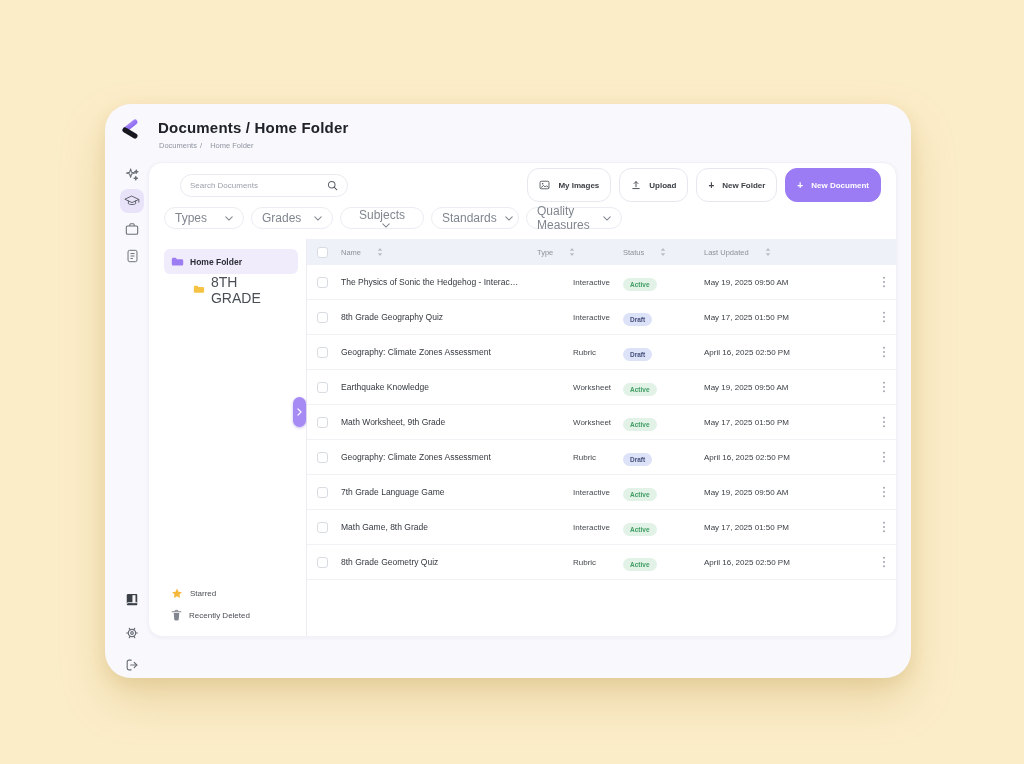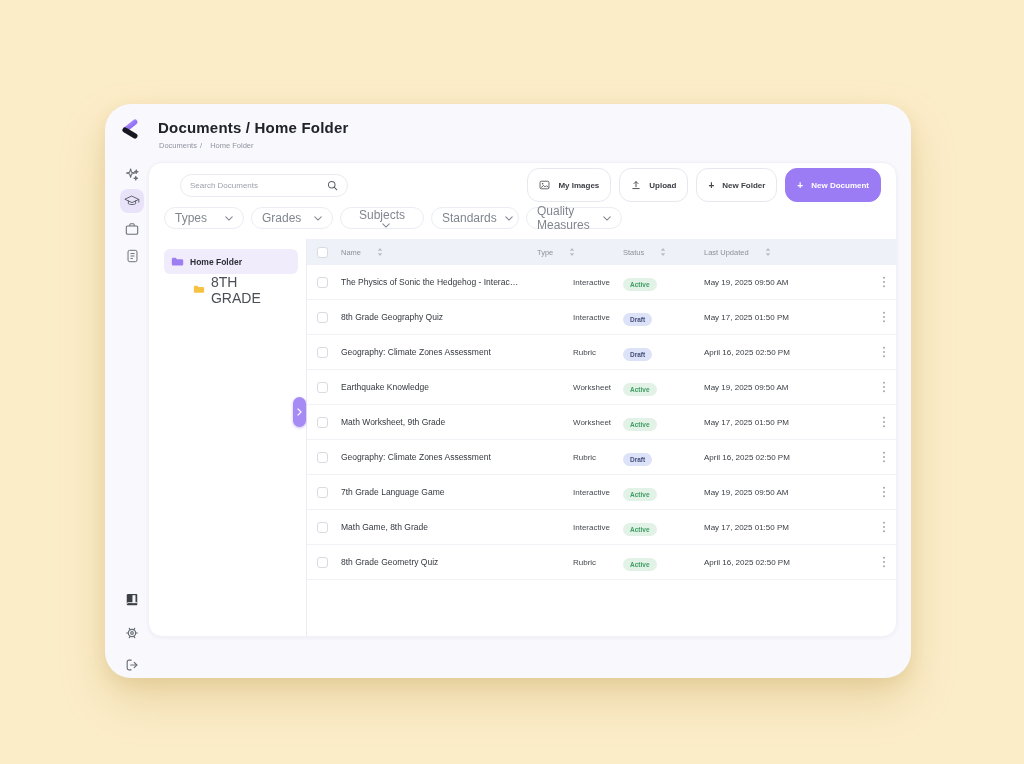--- a/index.html
+++ b/index.html
@@ -310,20 +310,36 @@
             <span>Home Folder</span>
           </div>
           <div class="f-item f-sub">
             <svg viewBox="0 0 18 14" width="12" height="9">
                 <path d="M1 3 c0-1.1.9-2 2-2 h3.6 l1.6 2 H15 c1.1 0 2 .9 2 2 v5 c0 1.1-.9 2-2 2 H3 c-1.1 0-2-.9-2-2 Z" fill="#f6c244"></path>
               </svg>
             <span>8TH GRADE</span>
           </div>
         </div>
 
+        <div class="f-bottom">
+          <div class="f-util">
+            <svg viewBox="0 0 16 15" width="12" height="11">
+                <path d="M8 .8 L10 5.2 L14.8 5.8 L11.3 9 L12.2 13.8 L8 11.4 L3.8 13.8 L4.7 9 L1.2 5.8 L6 5.2 Z" fill="#f6b83b"></path>
+              </svg>
+            <span>Starred</span>
+          </div>
+          <div class="f-util">
+            <svg viewBox="0 0 14 15" width="11" height="12">
+              <path d="M3.5 5 h7 l-.6 8 c-.05.8-.7 1.4-1.5 1.4 h-2.8 c-.8 0-1.45-.6-1.5-1.4 Z" fill="#82878f"></path>
+              <path d="M1.5 3.4 h11" stroke="#82878f" stroke-width="1.4" stroke-linecap="round"></path>
+              <path d="M5 3 c0-1 .9-1.6 2-1.6 s2 .6 2 1.6" fill="none" stroke="#82878f" stroke-width="1.3"></path>
+            </svg>
+            <span>Recently Deleted</span>
+          </div>
+        </div>
 
         <div class="handle">
           <svg viewBox="0 0 6 10" width="5" height="8" fill="none" stroke="#ffffff" stroke-width="1.4" stroke-linecap="round" stroke-linejoin="round">
               <path d="M1 1 L5 5 L1 9"></path>
             </svg>
         </div>
 
         <div class="table-area">
           <div class="t-head">
             <div class="cb"></div>

